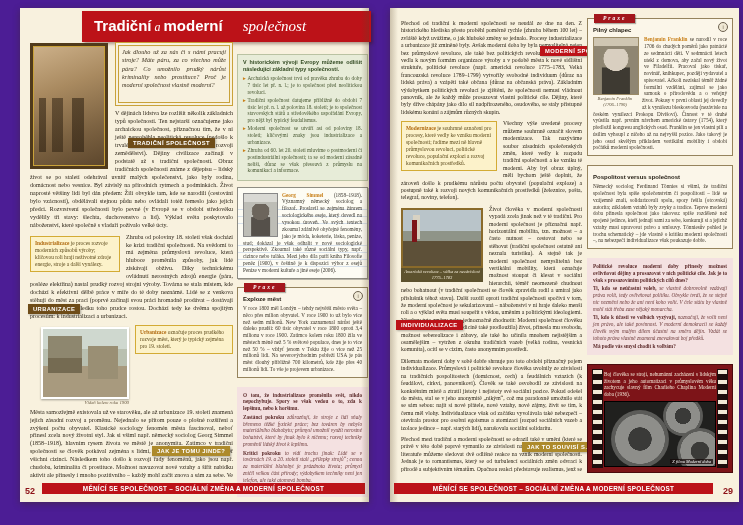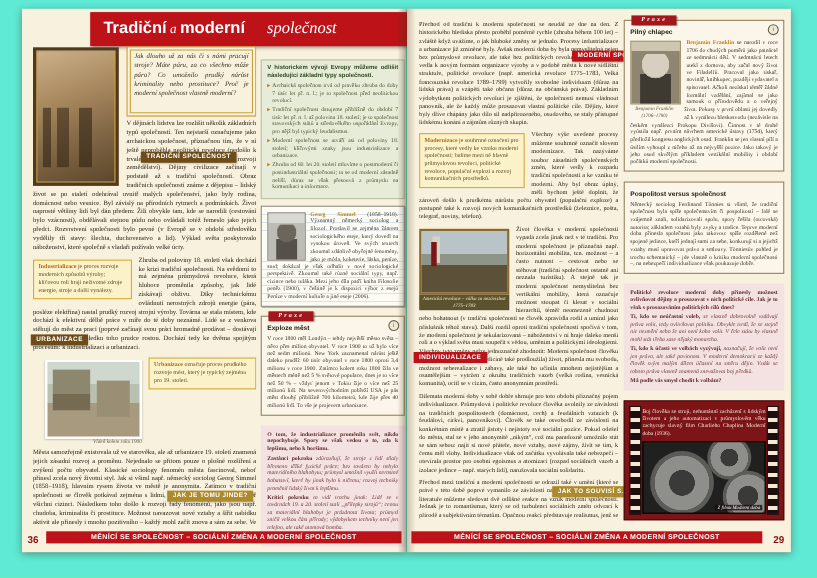--- a/index.html
+++ b/index.html
@@ -1,25 +1,25 @@
 <!DOCTYPE html>
 <html><head>
 <meta charset="utf-8">
 <style>
   html,body{margin:0;padding:0;background:#cfc3a6;}
-  .stage{position:relative;width:743px;height:525px;background:#5eead4;overflow:hidden;
+  .stage{position:relative;width:743px;height:525px;background:#4c1d95;overflow:hidden;
          font-family:"Liberation Serif",serif;}
   .stage::before{content:"";position:absolute;inset:0;
      background:radial-gradient(circle at 12% 80%, rgba(196,174,120,.25) 0 14px, transparent 15px),
                 radial-gradient(circle at 88% 20%, rgba(196,174,120,.25) 0 12px, transparent 13px),
                 radial-gradient(circle at 70% 85%, rgba(196,174,120,.2) 0 10px, transparent 11px);}
   .page{position:absolute;top:8px;width:349px;height:494px;background:#f8f1de;
         box-shadow:0 2px 7px rgba(60,45,20,.45);}
   .page-left{left:20px;}
-  .page-right{left:370px;}
+  .page-right{left:390px;}
   .page-left::after{content:"";position:absolute;right:0;top:0;bottom:0;width:8px;
         background:linear-gradient(to left,rgba(90,70,40,.28),transparent);}
   .page-right::before{content:"";position:absolute;left:0;top:0;bottom:0;width:8px;
         background:linear-gradient(to right,rgba(90,70,40,.28),transparent);}
 
   
   .ribbon{position:absolute;left:62px;top:3px;width:289px;height:31px;background:#bc1218;
           box-shadow:2px 2px 3px rgba(60,20,10,.4);display:flex;align-items:baseline;
           padding:0 0 0 12px;box-sizing:border-box;color:#fff;}
   .ribbon .t-sans{font-family:"Liberation Sans",sans-serif;font-weight:bold;font-size:15px;line-height:29px;}
@@ -226,21 +226,21 @@
           <span class="pbody">zdůrazňují, že stroje z lidí sňaly břemeno těžké fyzické práce; bez továren by nebylo materiálního blahobytu; průmysl umožnil využít nerostné bohatství, které by jinak bylo k ničemu; rozvoj techniky proměnil lidský život k lepšímu.</span>
         </p>
         <p>
           <span class="plabel">Kritici pokroku</span>
           <span class="pbody">to vidí trochu jinak: Lidé se v továrnách 19. a 20. století stali „přílepky strojů“; cenou za materiální blahobyt je prázdnota života; průmysl zničil velkou část přírody; výdobytkem techniky není jen telefon, ale také atomová bomba.</span>
         </p>
         <div class="pq">Mohla snad modernizace proběhnout i jinak – lépe?</div>
       </div>
     </div>
 
-    <div class="pagenum" style="left:5px;">36</div>
+    <div class="pagenum" style="left:5px;">52</div>
     <div class="footbar" style="left:22px;right:4px;">MĚNÍCÍ SE SPOLEČNOST – SOCIÁLNÍ ZMĚNA A MODERNÍ SPOLEČNOST</div>
   </div>
 
   <div class="page page-right">
 
     <div class="rp-main">
       <div class="para">
         <span>Přechod od tradiční k moderní společnosti se neudál ze dne na den. Z historického hlediska přesto proběhl poměrně rychle (zhruba během 100 let) – zvláště když uvážíme, o jak hluboké změny se jednalo. Procesy industrializace a urbanizace již zmíněné byly. Avšak moderní doba by byla nemyslitelná nejen bez průmyslové revoluce, ale také bez politických revolucí. Zatímco první vedla k novým formám organizace výroby a v podobě města k nové sídlištní struktuře, politické revoluce (např. americká revoluce 1775–1783, Velká francouzská revoluce 1789–1799) vytvořily svobodné individuum (důraz na lidská práva) a vzápětí také občana (důraz na občanská práva). Základním výdobytkem politických revolucí je zjištění, že společnosti nemusí vládnout panovník, ale že každý může prosazovat vlastní politické cíle. Dějiny, které byly dříve chápány jako dílo sil nadpřirozeného, osudového, se staly přístupné lidskému konání a zájmům různých skupin.</span>
       </div>
       <div class="para">

